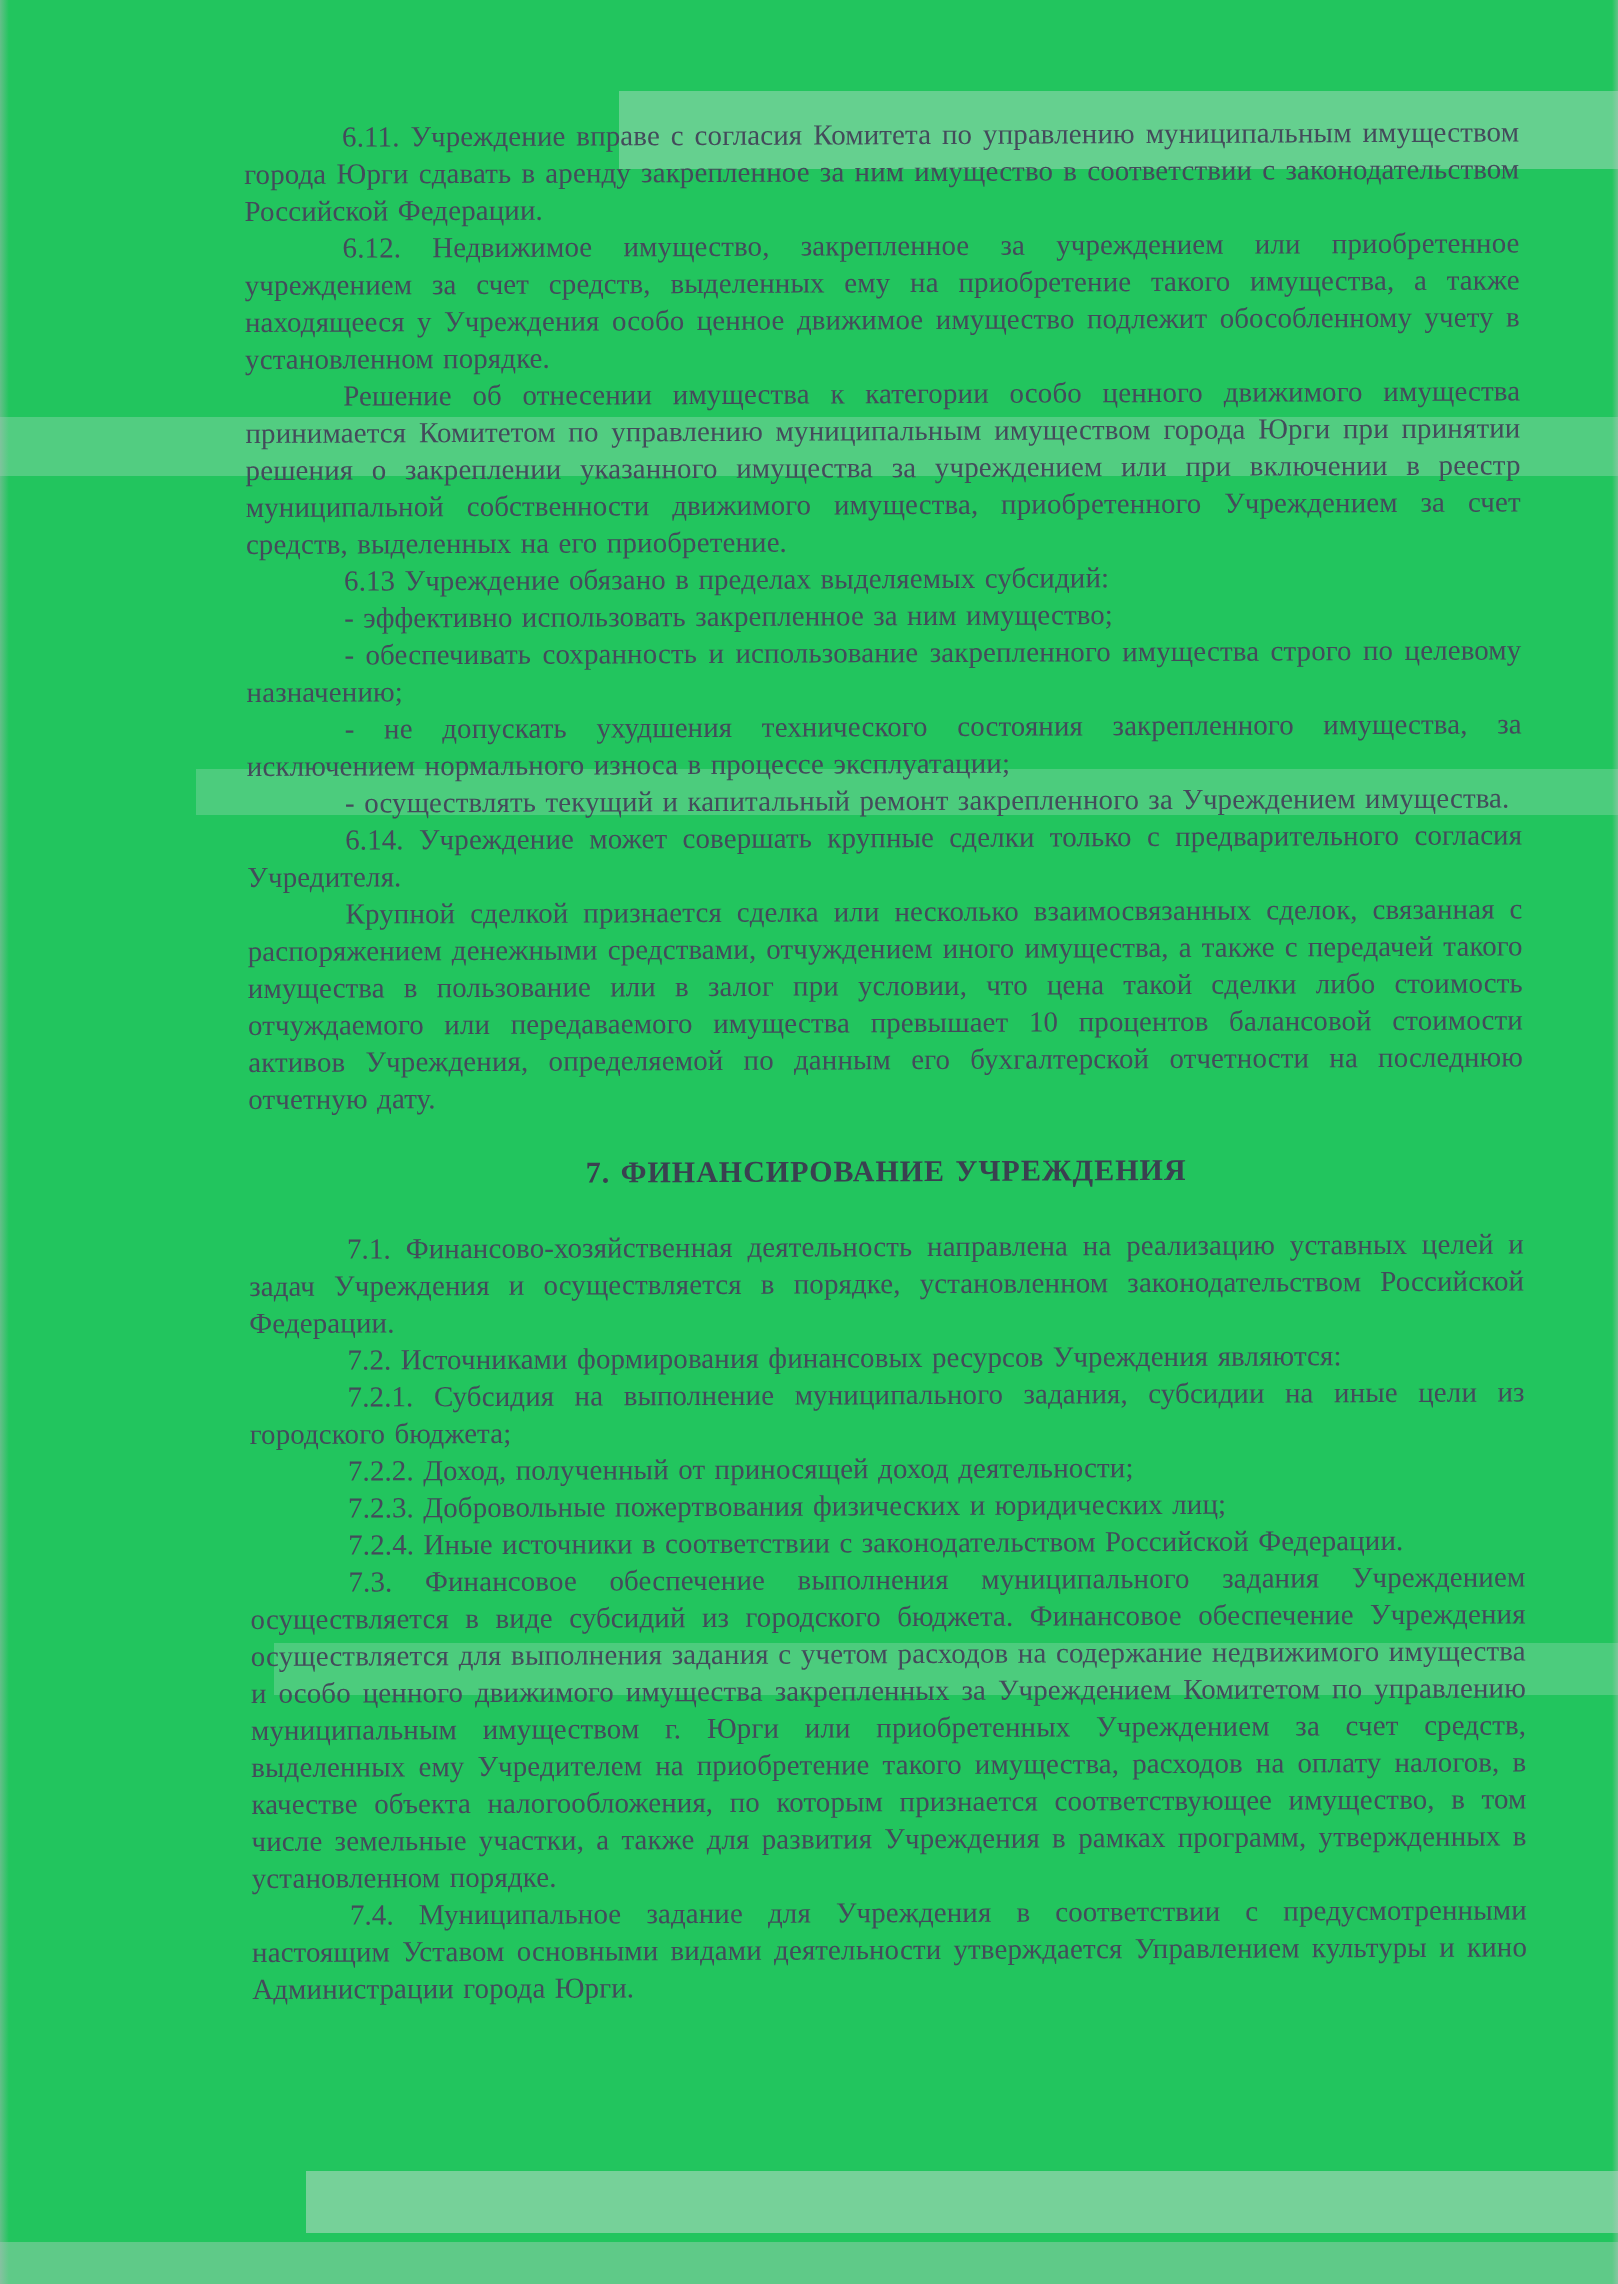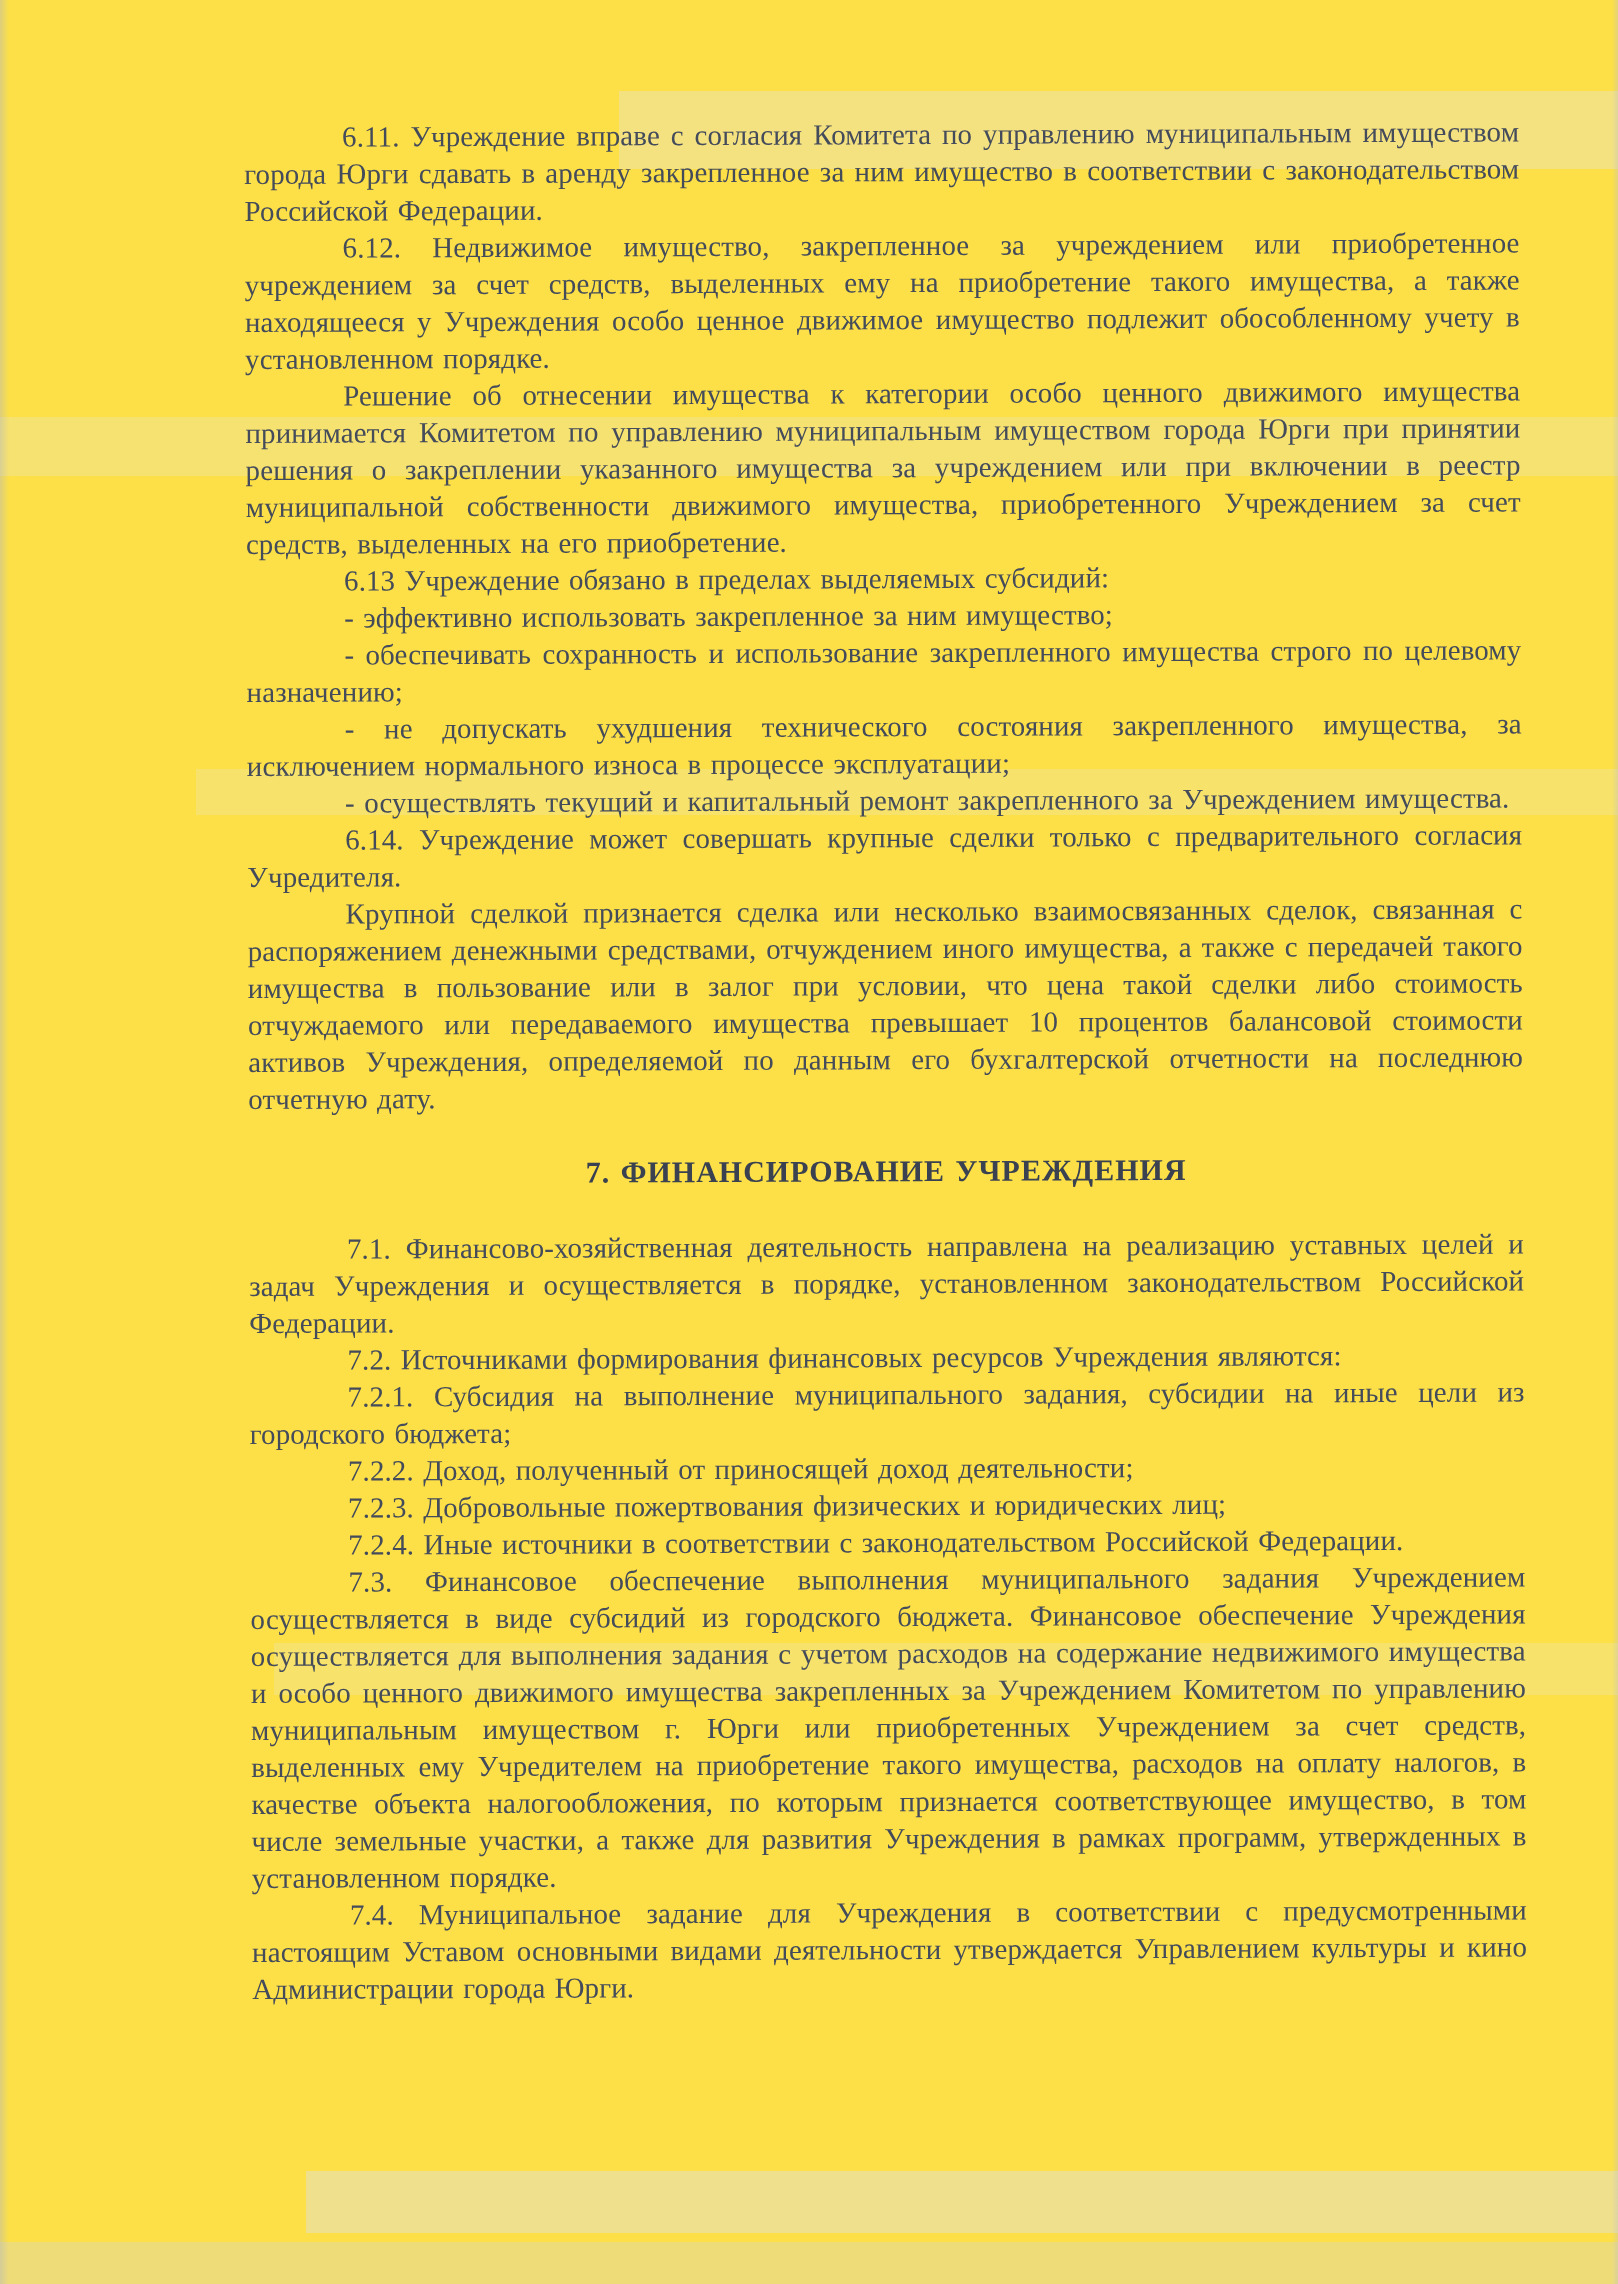--- a/index.html
+++ b/index.html
@@ -5,21 +5,21 @@
   html, body {
     margin: 0;
     padding: 0;
     background: #d9d9d9;
   }
   .page {
     position: relative;
     width: 1618px;
     height: 2284px;
     margin: 0 auto;
-    background: #fde047;
+    background: #22c55e;
     overflow: hidden;
     font-family: "Liberation Serif", "DejaVu Serif", serif;
   }
   
   .scan-band {
     position: absolute;
     pointer-events: none;
   }
   .band-a { left: 619px; top: 91px;  width: 999px; height: 78px; background: rgba(226,230,235,0.35); }
   .band-b { left: 0px;   top: 417px;  width: 1618px; height: 59px;  background: rgba(228,231,235,0.25); }

